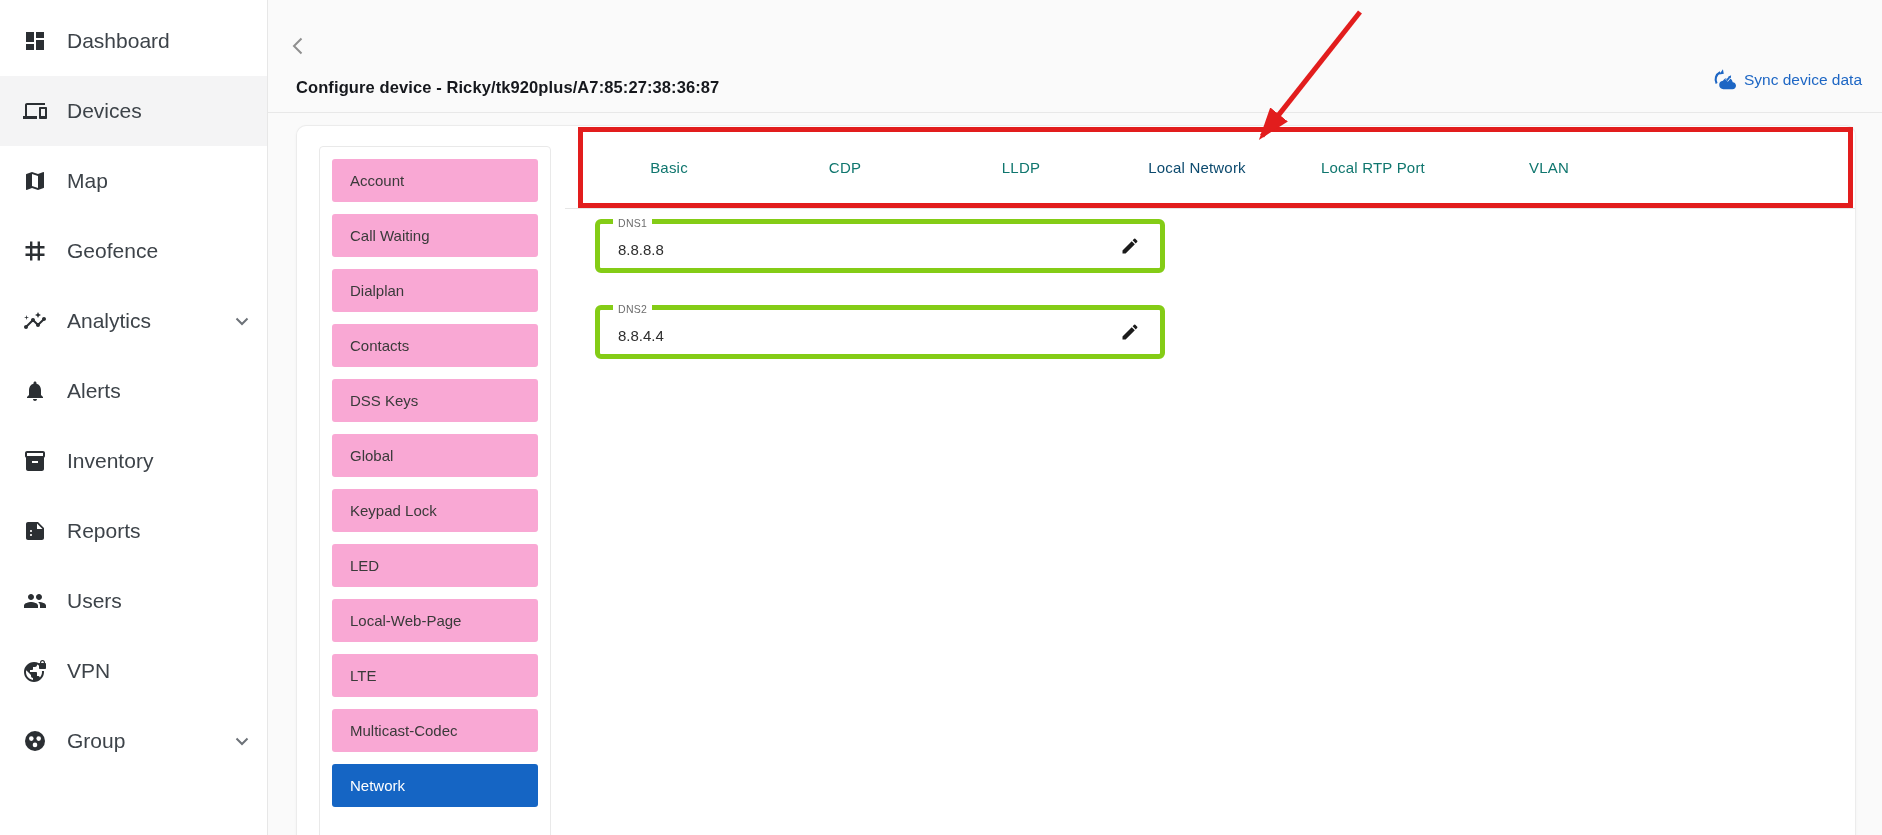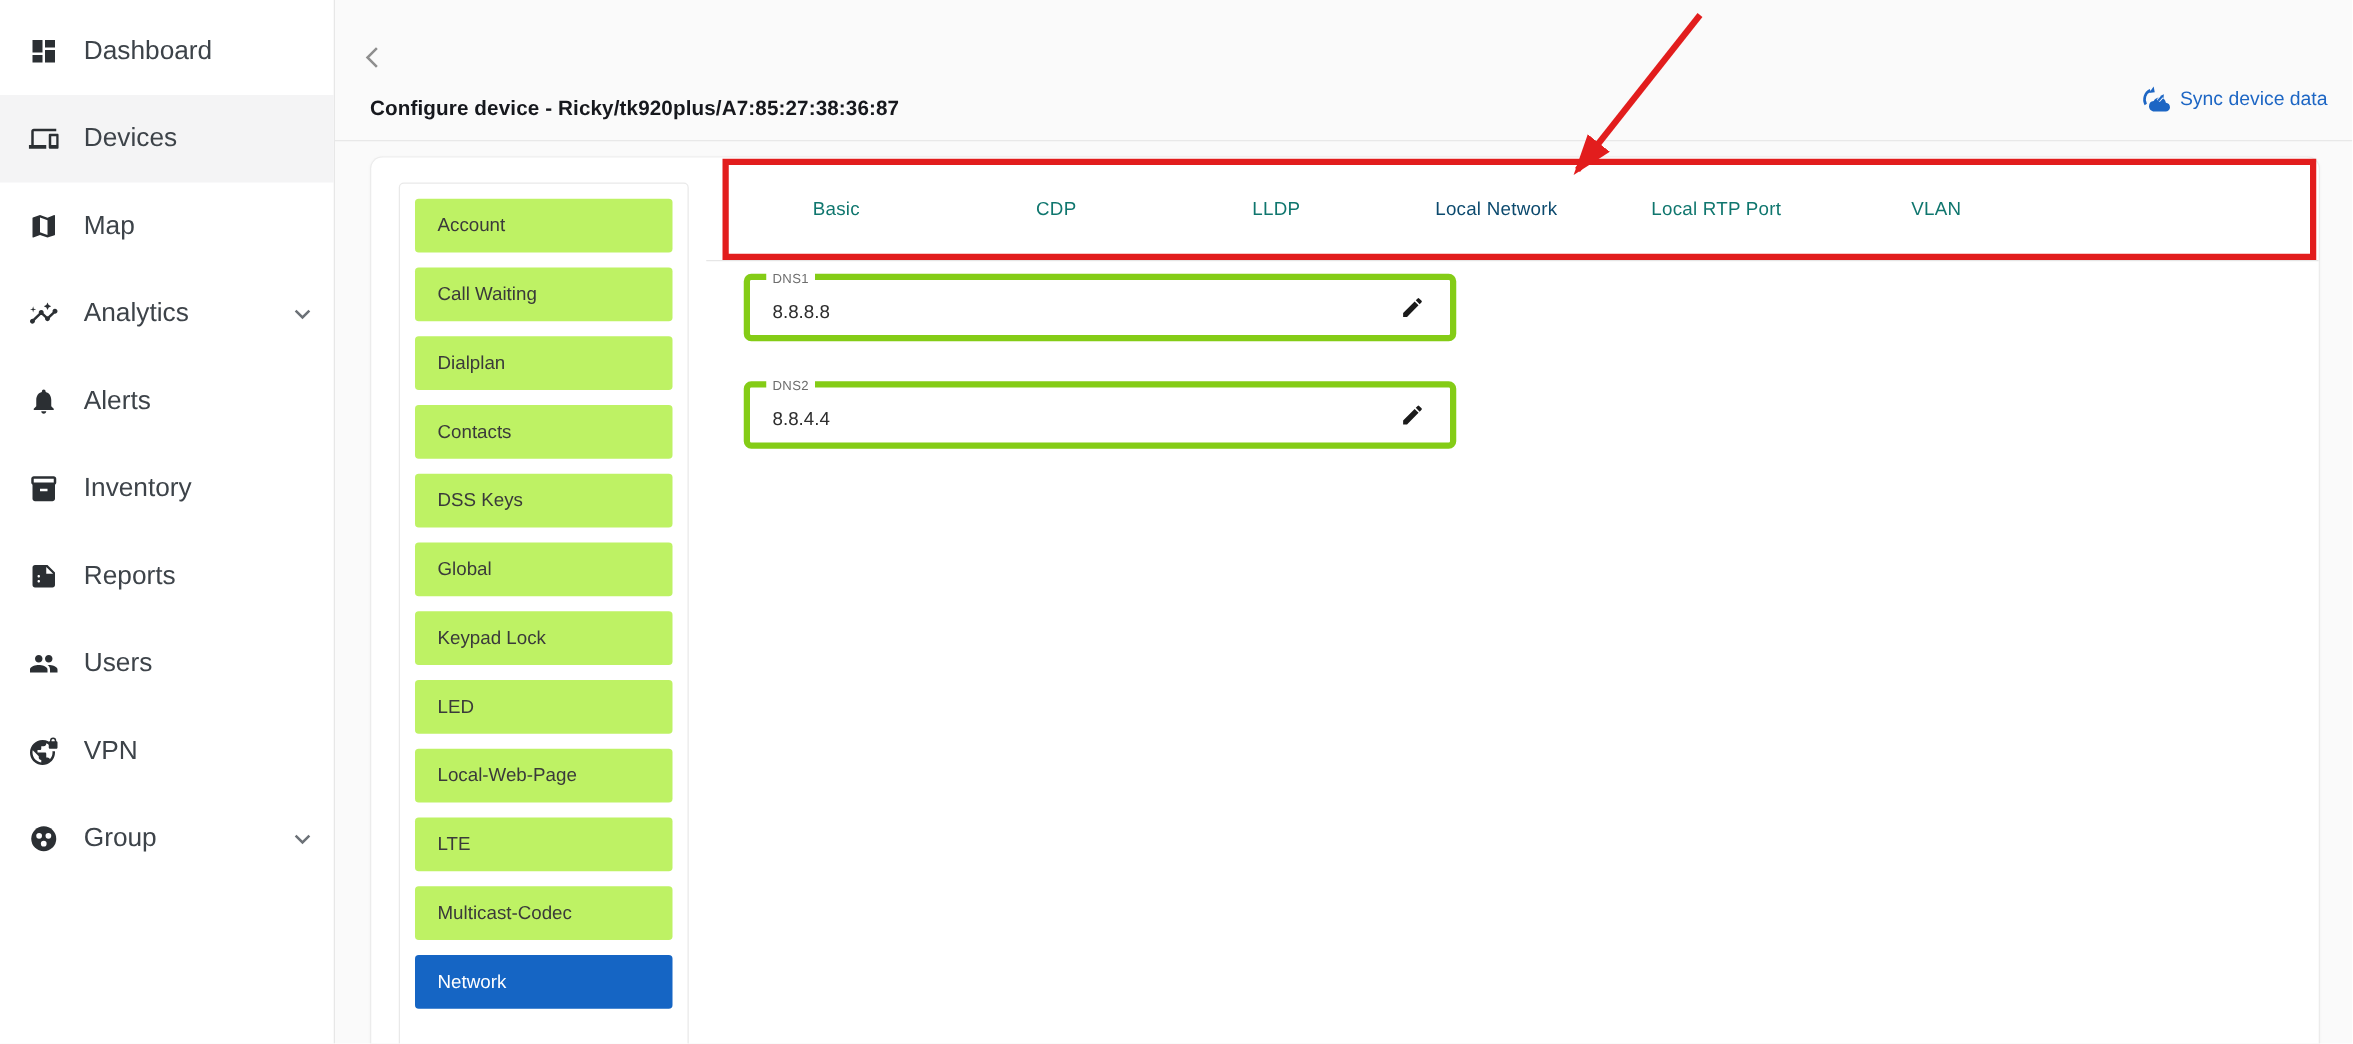--- a/index.html
+++ b/index.html
@@ -44,21 +44,21 @@
     background:#fff; border:1px solid #ececec; border-bottom:none;
     border-radius:10px 10px 0 0; box-shadow:0 1px 3px rgba(0,0,0,.04);
     overflow:hidden; z-index:5;
   }
   
   .cfg-nav {
     position:absolute; left:22px; top:20px; width:232px; bottom:-20px;
     border:1px solid #e9e9e9; border-radius:4px; background:#fff; padding:12px; overflow:hidden;
   }
   .cfg-btn {
-    height:43px; margin-bottom:12px; background:#bef264; border:none; width:100%;
+    height:43px; margin-bottom:12px; background:#f9a8d4; border:none; width:100%;
     border-radius:3px; display:flex; align-items:center; padding-left:18px;
     font-family:inherit; font-size:15px; color:#3a3a3a; cursor:pointer; text-align:left;
   }
   .cfg-btn.selected { background:#1565c4; color:#fff; }
   
   .tabbar {
     position:absolute; left:268px; right:0; top:0; height:83px;
     border-bottom:1px solid #e6e6e6; display:flex; padding-left:16px;
   }
   .tab {
@@ -119,20 +119,28 @@
 
     <div class="side-item">
       <span class="sicon">
         <svg viewBox="0 0 24 24" fill="currentColor">
             <path d="M20.5 3l-.16.03L15 5.1 9 3 3.36 4.9c-.21.07-.36.25-.36.48V20.5c0 .28.22.5.5.5l.16-.03L9 18.9l6 2.1 5.64-1.9c.21-.07.36-.25.36-.48V3.5c0-.28-.22-.5-.5-.5zM15 19l-6-2.11V5l6 2.11V19z"></path>
           </svg>
       </span>
       <span class="slabel">Map</span>
     </div>
 
+    <div class="side-item">
+      <span class="sicon">
+        <svg viewBox="0 0 24 24" fill="none" stroke="currentColor" stroke-width="2.4">
+            <path d="M8.2 2.5v19M15.8 2.5v19M2.5 8.2h19M2.5 15.8h19"></path>
+          </svg>
+      </span>
+      <span class="slabel">Geofence</span>
+    </div>
 
     <div class="side-item">
       <span class="sicon">
         <svg viewBox="0 0 24 24" fill="currentColor">
             <path d="M21 8c-1.45 0-2.26 1.44-1.93 2.51l-3.55 3.56c-.3-.09-.74-.09-1.04 0l-2.55-2.55C12.27 10.45 11.46 9 10 9c-1.45 0-2.27 1.44-1.93 2.52l-4.56 4.55C2.44 15.74 1 16.55 1 18c0 1.1.9 2 2 2 1.45 0 2.26-1.44 1.93-2.51l4.55-4.56c.3.09.74.09 1.04 0l2.55 2.55C12.73 16.55 13.54 18 15 18c1.45 0 2.27-1.44 1.93-2.52l3.56-3.55C21.56 12.26 23 11.45 23 10c0-1.1-.9-2-2-2z"></path>
             <path d="M15 9l.94-2.07L18 6l-2.06-.93L15 3l-.92 2.07L12 6l2.08.93zM3.5 11l.5-2 2-.5-2-.5-.5-2-.5 2-2 .5 2 .5z"></path>
           </svg>
       </span>
       <span class="slabel">Analytics</span>
       <span class="chev">

